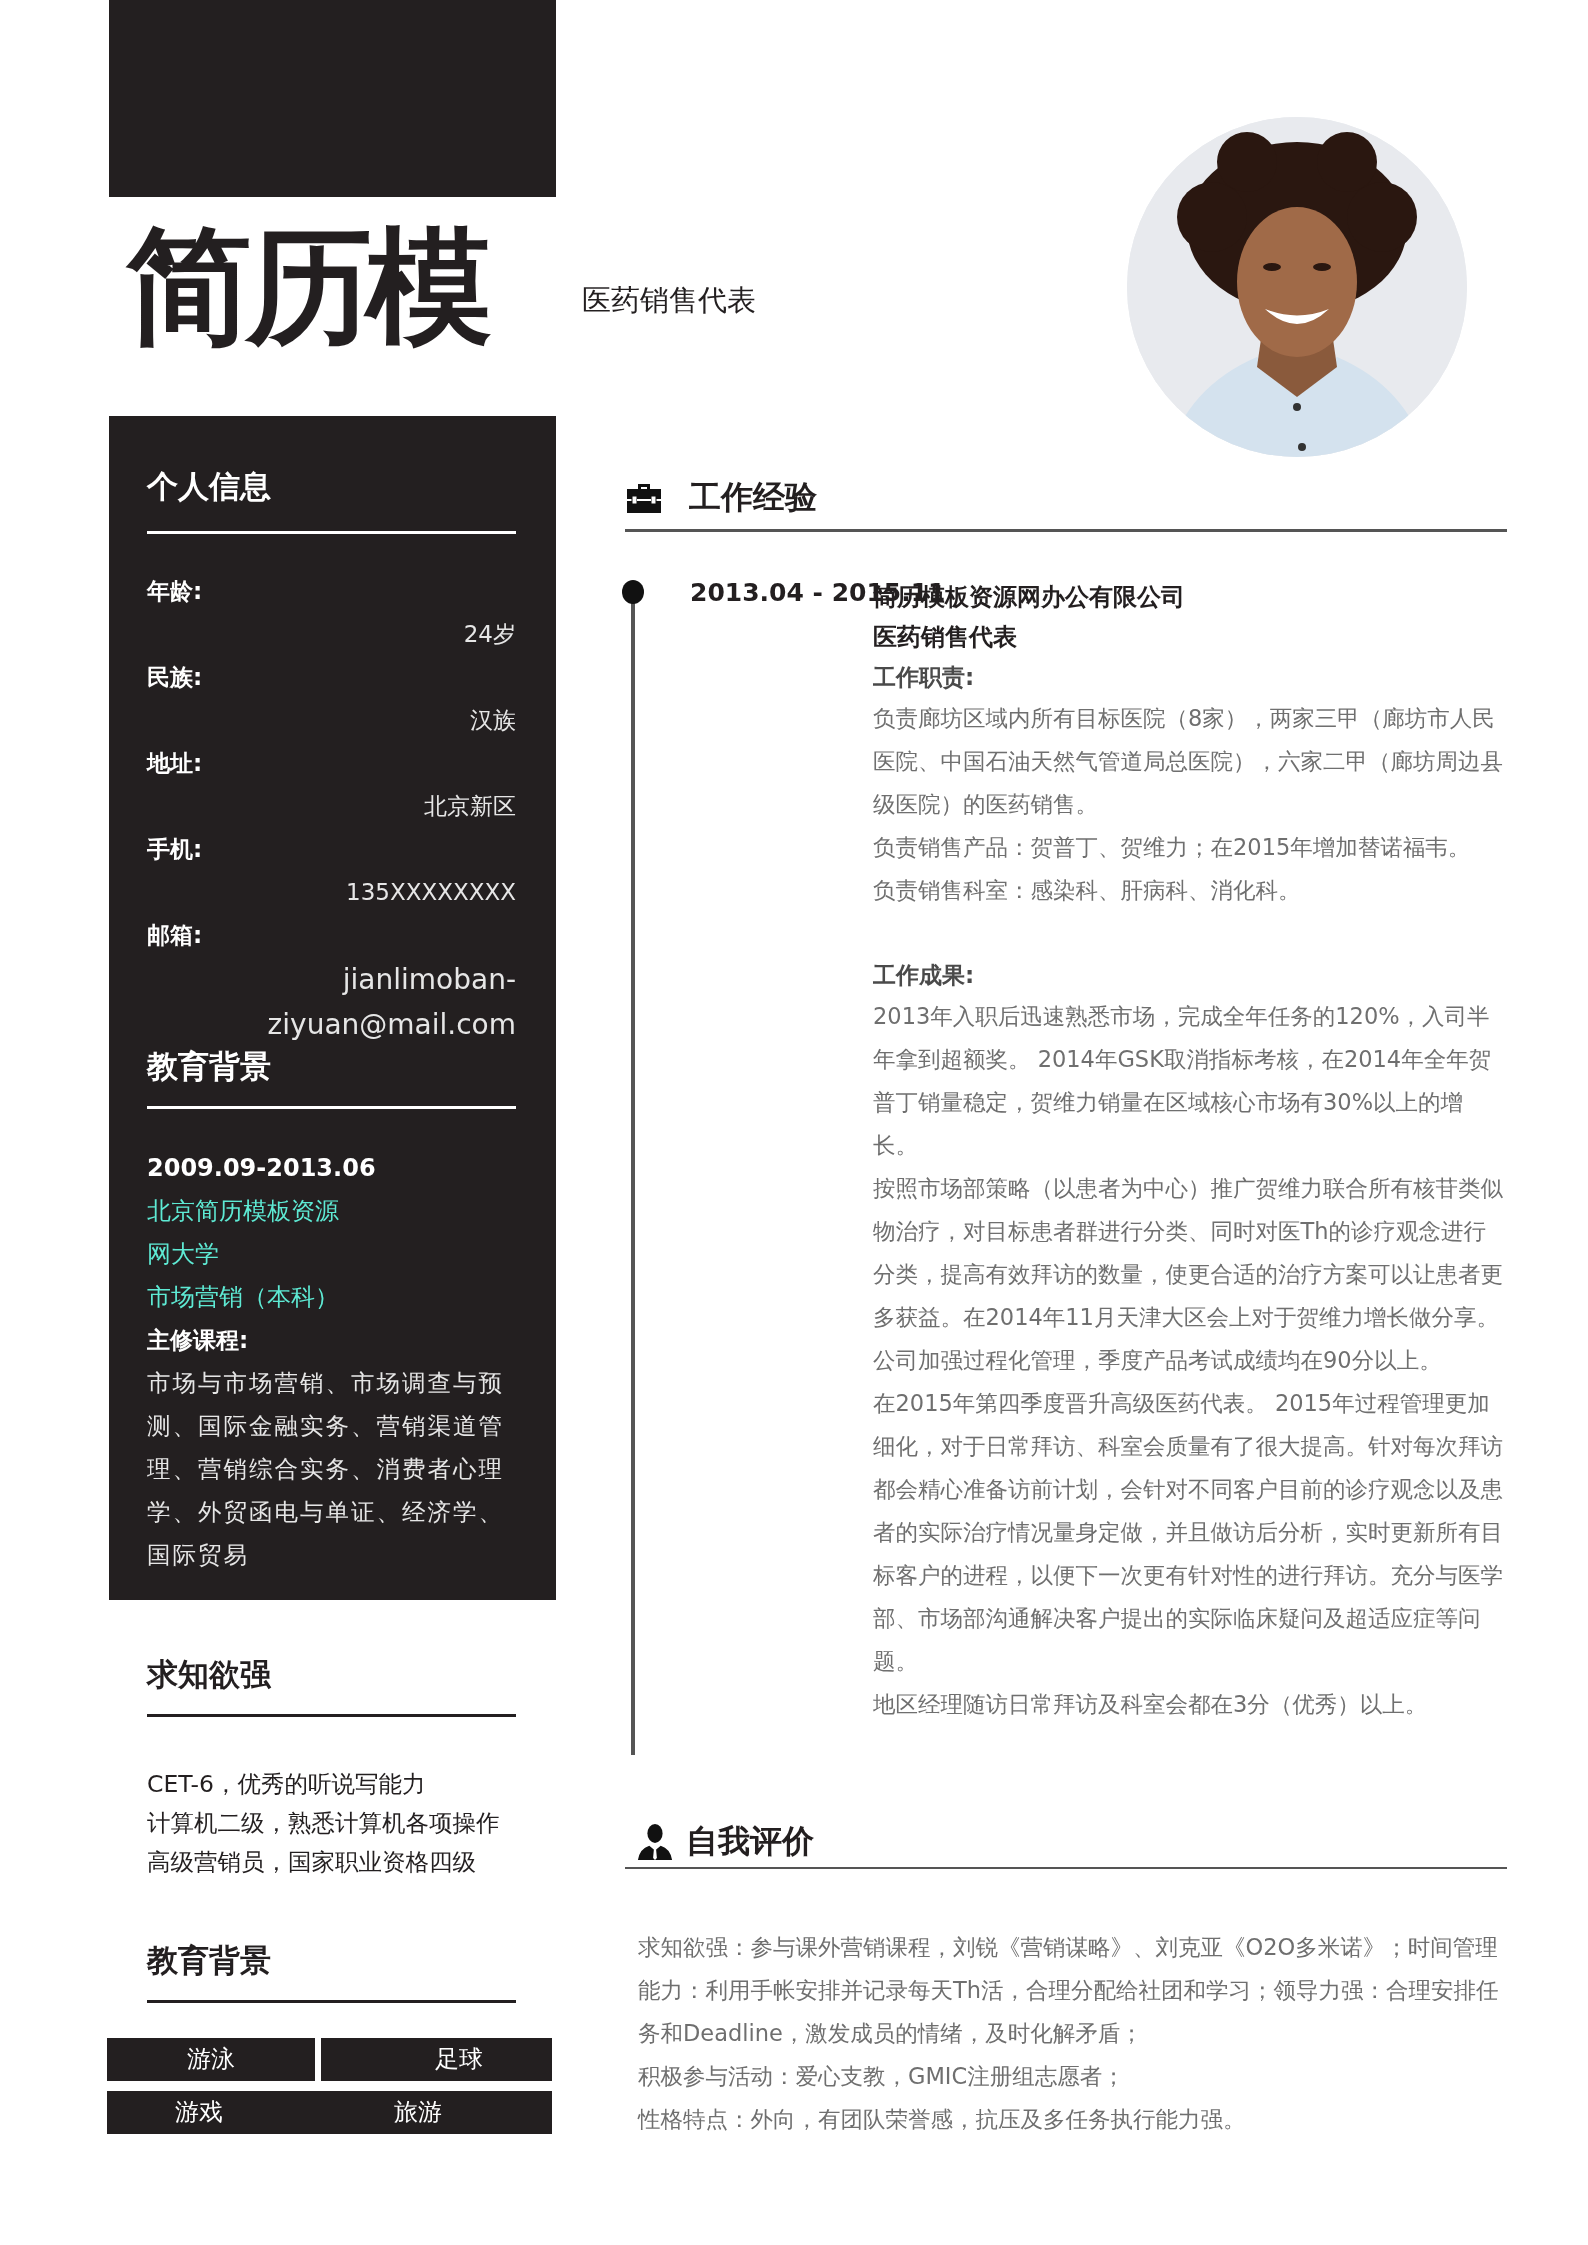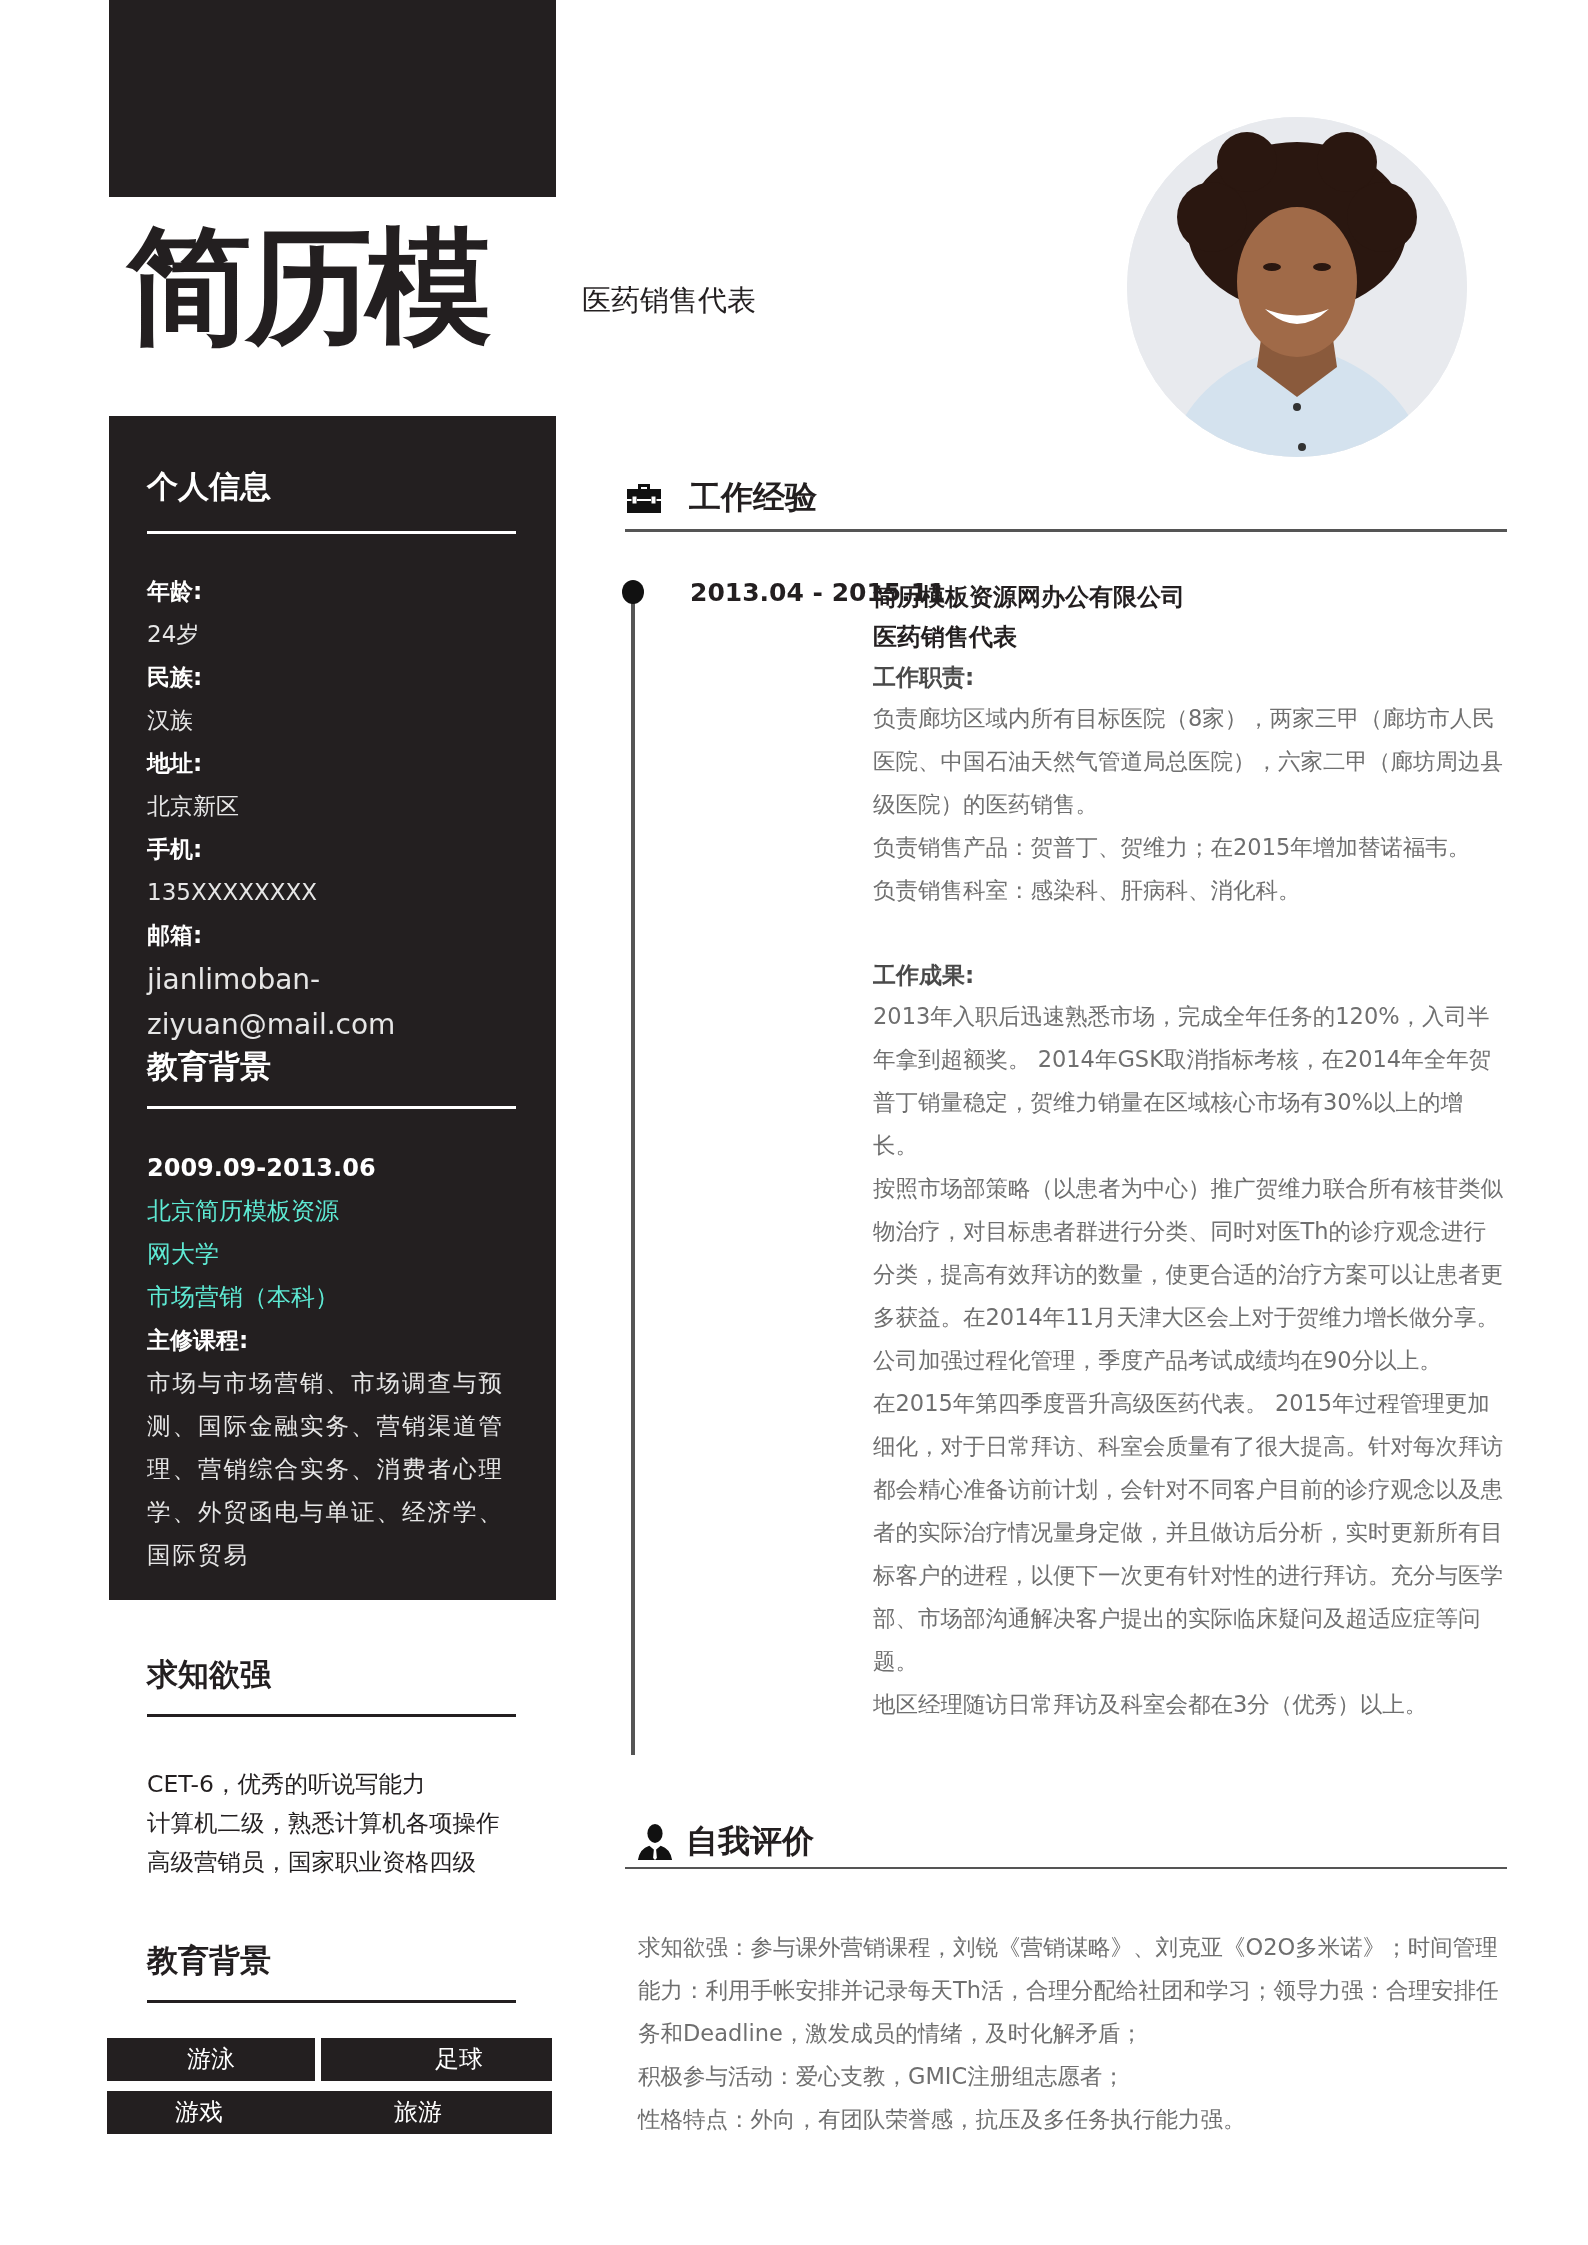--- a/index.html
+++ b/index.html
@@ -11,21 +11,21 @@
   .subtitle { position: absolute; left: 582px; top: 282px; font-size: 29px; color: #231f20; line-height: 36px; }
 
   .photo { position: absolute; left: 1127px; top: 117px; width: 340px; height: 340px; border-radius: 50%; overflow: hidden; background: #e9ecf0; }
   .photo svg { width: 100%; height: 100%; display: block; }
 
   .left-panel { position: absolute; left: 109px; top: 416px; width: 447px; height: 1184px; background: #231f20; }
   .lp-content { position: absolute; left: 38px; top: 0; width: 369px; color: #ffffff; }
   .sec-title-w { font-size: 31px; font-weight: bold; color: #ffffff; line-height: 40px; }
   .sec-rule-w { height: 3px; background: #ffffff; width: 369px; }
   .info-label { font-size: 23px; font-weight: bold; color: #ffffff; line-height: 43px; }
-  .info-value { font-size: 23px; color: #e6e6e6; line-height: 43px; }
+  .info-value { font-size: 23px; color: #e6e6e6; line-height: 43px; text-align: right; }
   .info-value.email { font-size: 28px; line-height: 45px; }
   .edu-date { font-size: 24px; font-weight: bold; color: #ffffff; line-height: 43px; }
   .edu-line { font-size: 24px; color: #5eead4; line-height: 43px; }
   .course-text { font-size: 23.5px; color: #e6e6e6; line-height: 43px; letter-spacing: 2px; }
 
   .left-below { position: absolute; left: 147px; width: 369px; }
   .sec-title-d { font-size: 31px; font-weight: bold; color: #231f20; line-height: 40px; }
   .sec-rule-d { height: 3px; background: #231f20; width: 369px; }
   .skill-line { font-size: 23.5px; color: #231f20; line-height: 39px; }
 

